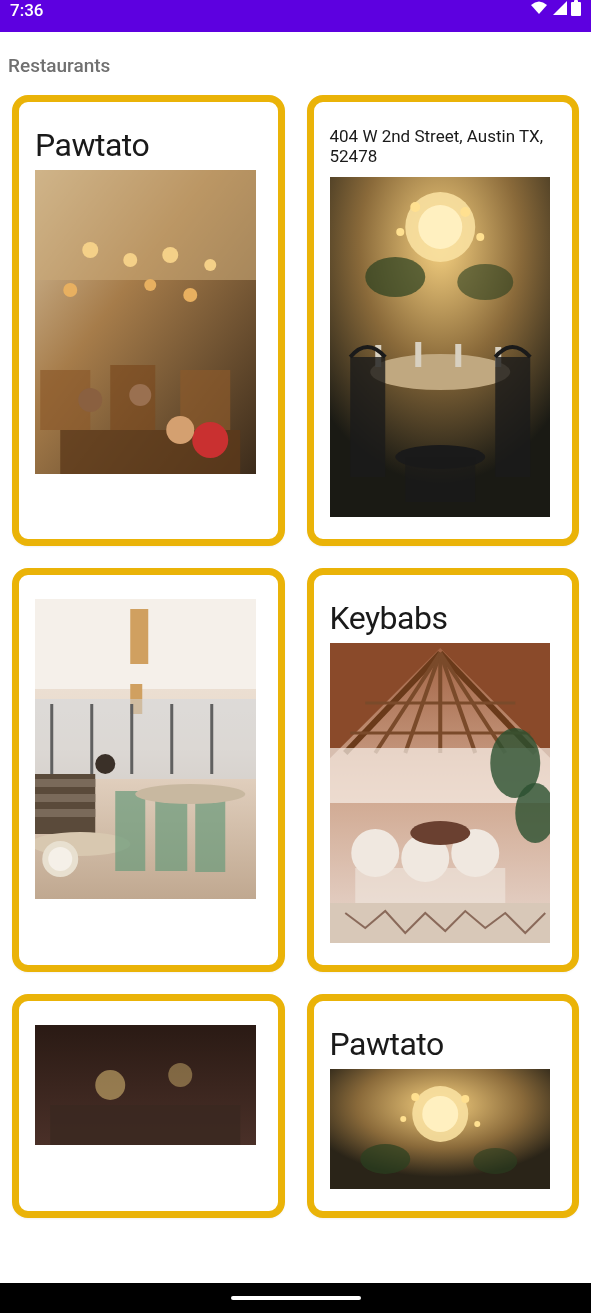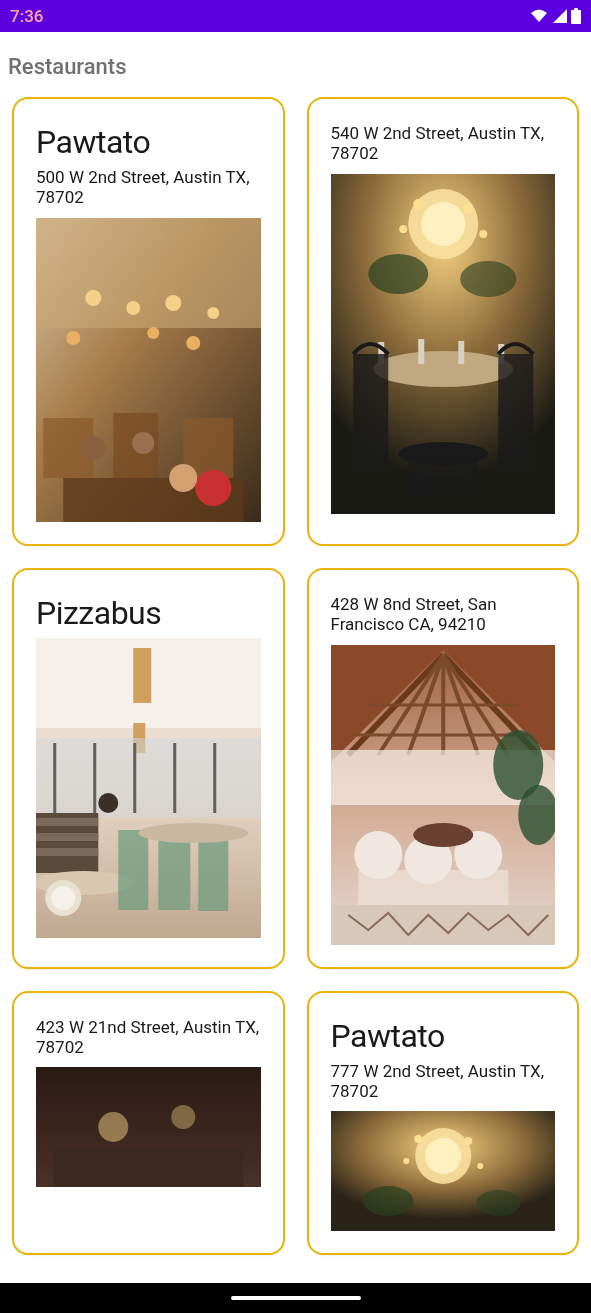--- a/index.html
+++ b/index.html
@@ -14,56 +14,56 @@
       font-family: Roboto, -apple-system, sans-serif;
       background: #ffffff;
       overflow: hidden;
       position: relative;
     }
     
     .status-bar {
       height: 32px;
       background: #5d00e0;
       display: flex;
-      align-items: center;
+      align-items: flex-start;
       justify-content: space-between;
       padding: 0 10px;
-      color: #fca5a5;
+      color: #ffffff;
       font-size: 17px;
     }
     
     .status-time {
       font-weight: 500;
     }
     
     .status-icons {
       display: flex;
       gap: 3px;
       align-items: center;
     }
     
     .page-title {
       padding: 22px 8px 18px 8px;
-      font-size: 22px;
+      font-size: 19px;
       font-weight: 500;
       color: #707070;
     }
     
     .grid {
       display: grid;
       grid-template-columns: 1fr 1fr;
       gap: 22px;
       padding: 0 12px;
     }
     
     .card {
       background: #ffffff;
-      border: 2px solid #eab308;
+      border: 7px solid #eab308;
       border-radius: 16px;
-      padding: 24px 22px 22px 22px;
+      padding: 24px 22px 22px 16px;
       box-shadow: 0 1px 2px rgba(0,0,0,0.05);
     }
     
     .card-title {
       font-size: 32px;
       font-weight: 400;
       color: #1a1a1a;
       margin-bottom: 6px;
       letter-spacing: -0.5px;
     }
@@ -117,21 +117,20 @@
     </svg>
   </div>
 </div>
 
 <div class="page-title">Restaurants</div>
 
 <div class="grid">
 
   <div class="card">
     <div class="card-title">Pawtato</div>
-    <div class="card-address">500 W 2nd Street, Austin TX, 78702</div>
     <svg class="card-image" viewBox="0 0 230 304" preserveAspectRatio="xMidYMid slice" height="304">
       <defs>
         <linearGradient id="g0" x1="0" y1="0" x2="1" y2="1">
           <stop offset="0%" stop-color="#d9c7a8"></stop>
           <stop offset="40%" stop-color="#a67c4a"></stop>
           <stop offset="100%" stop-color="#3a2a1a"></stop>
         </linearGradient>
       </defs>
       <rect width="230" height="304" fill="url(#g0)"></rect>
       <rect x="0" y="0" width="230" height="110" fill="#c9a876" opacity="0.6"></rect>
@@ -147,21 +146,21 @@
       <rect x="150" y="200" width="50" height="60" fill="#8b5a2b" opacity="0.7"></rect>
       <rect x="30" y="260" width="180" height="44" fill="#5c3a1a" opacity="0.8"></rect>
       <circle cx="180" cy="270" r="18" fill="#c93030"></circle>
       <circle cx="150" cy="260" r="14" fill="#d4a070"></circle>
       <circle cx="60" cy="230" r="12" fill="#8a6040"></circle>
       <circle cx="110" cy="225" r="11" fill="#9a7050"></circle>
     </svg>
   </div>
 
   <div class="card">
-    <div class="card-address">540 W 2nd Street, Austin TX, 78702</div>
+    <div class="card-address">404 W 2nd Street, Austin TX, 52478</div>
     <svg class="card-image" viewBox="0 0 230 340" preserveAspectRatio="xMidYMid slice" height="340">
       <defs>
         <radialGradient id="g1" cx="50%" cy="20%" r="70%">
           <stop offset="0%" stop-color="#f5d080"></stop>
           <stop offset="50%" stop-color="#8a6a3a"></stop>
           <stop offset="100%" stop-color="#1a1a14"></stop>
         </radialGradient>
       </defs>
       <rect width="230" height="340" fill="url(#g1)"></rect>
       <circle cx="115" cy="50" r="35" fill="#f8e0a0" opacity="0.9"></circle>
@@ -180,21 +179,20 @@
       <rect x="25" y="180" width="35" height="120" fill="#1a1a1a" opacity="0.8"></rect>
       <path d="M25 180 Q42 160 60 180" fill="none" stroke="#1a1a1a" stroke-width="4"></path>
       <rect x="170" y="180" width="35" height="120" fill="#1a1a1a" opacity="0.8"></rect>
       <path d="M170 180 Q187 160 205 180" fill="none" stroke="#1a1a1a" stroke-width="4"></path>
       <ellipse cx="115" cy="280" rx="45" ry="12" fill="#1a1a1a"></ellipse>
       <rect x="80" y="280" width="70" height="45" fill="#1a1a1a" opacity="0.7"></rect>
     </svg>
   </div>
 
   <div class="card">
-    <div class="card-title">Pizzabus</div>
     <svg class="card-image" viewBox="0 0 230 300" preserveAspectRatio="xMidYMid slice" height="300">
       <defs>
         <linearGradient id="g2" x1="0" y1="0" x2="0" y2="1">
           <stop offset="0%" stop-color="#f0e8e0"></stop>
           <stop offset="50%" stop-color="#e8d8c8"></stop>
           <stop offset="100%" stop-color="#c0a890"></stop>
         </linearGradient>
       </defs>
       <rect width="230" height="300" fill="url(#g2)"></rect>
       <rect x="0" y="0" width="230" height="90" fill="#f5f0ea"></rect>
@@ -215,21 +213,21 @@
       <circle cx="30" cy="260" r="18" fill="#e8e0d0"></circle>
       <circle cx="30" cy="260" r="12" fill="#f5f0e8"></circle>
       <rect x="85" y="192" width="30" height="80" fill="#6a9a7a" opacity="0.7"></rect>
       <rect x="125" y="190" width="32" height="82" fill="#6a9a7a" opacity="0.7"></rect>
       <rect x="165" y="195" width="30" height="78" fill="#6a9a7a" opacity="0.7"></rect>
       <ellipse cx="160" cy="195" rx="55" ry="10" fill="#c8b8a0"></ellipse>
     </svg>
   </div>
 
   <div class="card">
-    <div class="card-address">428 W 8nd Street, San Francisco CA, 94210</div>
+    <div class="card-title">Keybabs</div>
     <svg class="card-image" viewBox="0 0 230 300" preserveAspectRatio="xMidYMid slice" height="300">
       <defs>
         <linearGradient id="g3" x1="0" y1="0" x2="0" y2="1">
           <stop offset="0%" stop-color="#a06040"></stop>
           <stop offset="50%" stop-color="#d0a890"></stop>
           <stop offset="100%" stop-color="#e8d8d0"></stop>
         </linearGradient>
       </defs>
       <rect width="230" height="300" fill="url(#g3)"></rect>
       <path d="M0 120 L115 5 L230 120 L230 0 L0 0 Z" fill="#8a4a2a"></path>
@@ -249,38 +247,36 @@
       <circle cx="100" cy="215" r="24" fill="#f0e8e0"></circle>
       <circle cx="150" cy="210" r="24" fill="#f0e8e0"></circle>
       <rect x="30" y="225" width="150" height="45" fill="#f0e8e0" opacity="0.6"></rect>
       <ellipse cx="115" cy="190" rx="30" ry="12" fill="#6a4030"></ellipse>
       <rect x="0" y="260" width="230" height="40" fill="#d8c8b8"></rect>
       <path d="M20 270 L40 285 L60 268 L80 290 L100 270 L120 288 L140 268 L160 285 L180 270 L200 290 L220 270" fill="none" stroke="#8a6a5a" stroke-width="2"></path>
     </svg>
   </div>
 
   <div class="card">
-    <div class="card-address">423 W 21nd Street, Austin TX, 78702</div>
     <svg class="card-image" viewBox="0 0 230 120" preserveAspectRatio="xMidYMid slice" height="120">
       <defs>
         <linearGradient id="g4" x1="0" y1="0" x2="0" y2="1">
           <stop offset="0%" stop-color="#2a1a14"></stop>
           <stop offset="100%" stop-color="#4a3028"></stop>
         </linearGradient>
       </defs>
       <rect width="230" height="120" fill="url(#g4)"></rect>
       <circle cx="80" cy="60" r="15" fill="#f0d080" opacity="0.5"></circle>
       <circle cx="150" cy="50" r="12" fill="#f0d080" opacity="0.4"></circle>
       <rect x="20" y="80" width="190" height="40" fill="#3a2820" opacity="0.8"></rect>
     </svg>
   </div>
 
   <div class="card">
     <div class="card-title">Pawtato</div>
-    <div class="card-address">777 W 2nd Street, Austin TX, 78702</div>
     <svg class="card-image" viewBox="0 0 230 120" preserveAspectRatio="xMidYMid slice" height="120">
       <defs>
         <radialGradient id="g5" cx="50%" cy="30%" r="60%">
           <stop offset="0%" stop-color="#f5d080"></stop>
           <stop offset="60%" stop-color="#8a6a3a"></stop>
           <stop offset="100%" stop-color="#2a2418"></stop>
         </radialGradient>
       </defs>
       <rect width="230" height="120" fill="url(#g5)"></rect>
       <circle cx="115" cy="45" r="28" fill="#f8e0a0" opacity="0.9"></circle>

